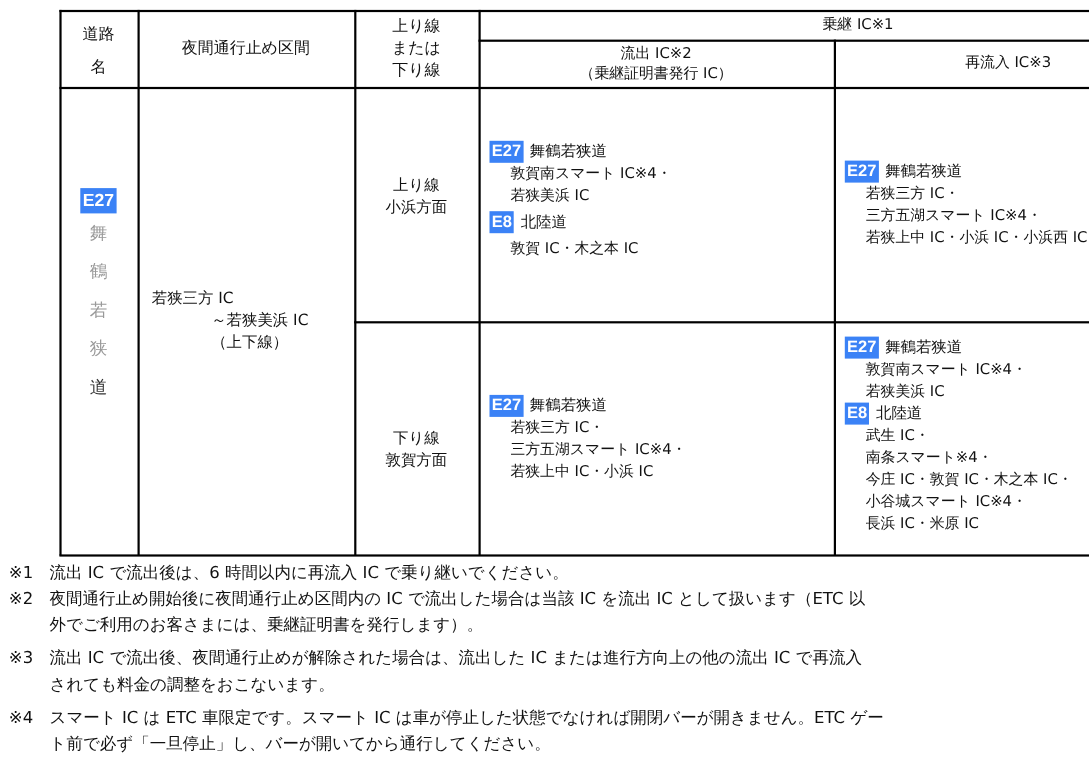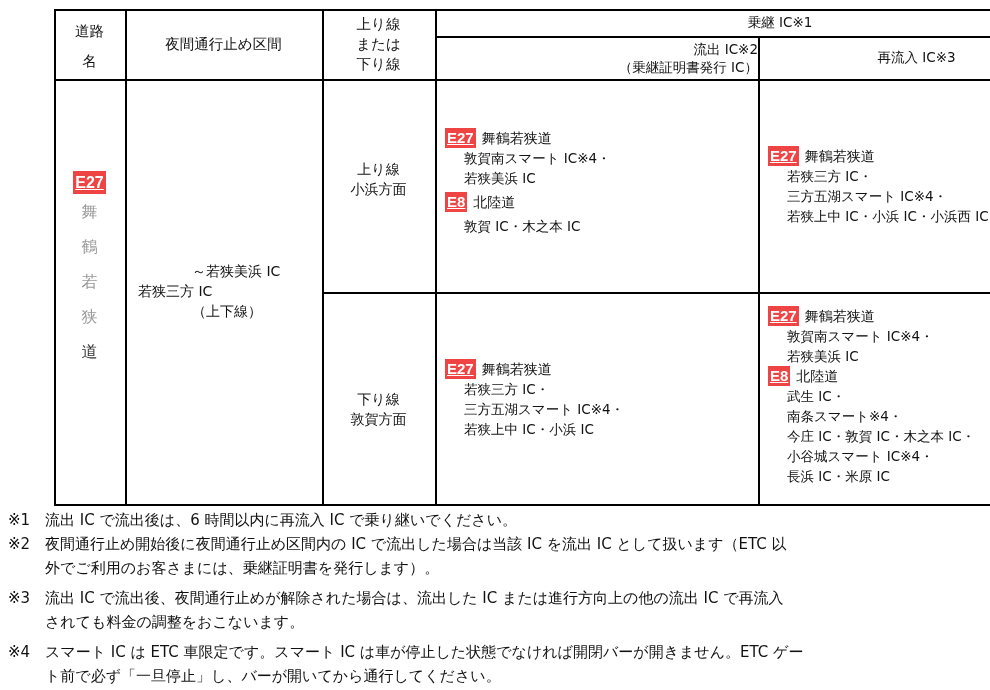--- a/index.html
+++ b/index.html
@@ -4,22 +4,22 @@
 <style>
   html, body { margin:0; padding:0; background:#ffffff; }
   body { width:990px; height:690px; position:relative; overflow:hidden;
          font-family:"DejaVu Sans", "Liberation Sans", sans-serif; color:#111; }
   .tbl { position:absolute; left:7px; top:9px; width:974px; height:496px;margin-left:47px; }
   .line { position:absolute; background:#000; }
   .h { height:1.5px; }
   .v { width:1.5px; }
   .cell { position:absolute; display:flex; flex-direction:column; align-items:center;
           justify-content:center; text-align:center; font-size:14px; line-height:19px; }
-  .badge { display:inline-block; background:#ef4444; color:#fff; font-family:"Liberation Sans", sans-serif;
-           font-weight:bold; font-size:15px; line-height:20px; padding:0 2px; margin-right:6px; vertical-align:middle;text-decoration:underline; }
+  .badge { display:inline-block; background:#3b82f6; color:#fff; font-family:"Liberation Sans", sans-serif;
+           font-weight:bold; font-size:15px; line-height:20px; padding:0 2px; margin-right:6px; vertical-align:middle; }
   .route { display:flex; align-items:center; font-size:14px; line-height:20px; margin-top:4px; }
   .ics { padding-left:19px; font-size:13.5px; line-height:20px; }
   .ics div { white-space:nowrap; }
   .block { position:absolute; left:10px; }
   .vert-name { position:absolute; left:0; width:71px; top:162px; display:flex; flex-direction:column; align-items:center; }
   .vert-name .ch { font-size:16px; line-height:35px; color:#999; }
   .vert-name .ch.dark { color:#333; }
   .notes { position:absolute; left:8px; top:508px; width:980px; font-size:15px; line-height:24px; }
   .note { display:flex; }
   .note .mk { width:37px; flex:none; white-space:nowrap; }
@@ -47,38 +47,38 @@
     <div style="line-height:34px;font-size:14.5px;">道路</div>
     <div style="line-height:26px;font-size:14.5px;">名</div>
   </div>
   <div class="cell" style="left:71px;top:0;width:197px;height:70px;font-size:14.5px;">夜間通行止め区間</div>
   <div class="cell" style="left:268px;top:0;width:113px;height:70px;font-size:14.5px;line-height:20px;">
     <div>上り線</div>
     <div>または</div>
     <div>下り線</div>
   </div>
   <div class="cell" style="left:381px;top:0;width:690px;height:27px;font-size:13.5px;">乗継 IC※1</div>
-  <div class="cell" style="left:381px;top:27px;width:323px;height:43px;font-size:13.5px;line-height:18px;align-items:flex-end;">
+  <div class="cell" style="left:381px;top:27px;width:323px;height:43px;font-size:13.5px;line-height:18px;">
     <div>流出 IC※2</div>
     <div>（乗継証明書発行 IC）</div>
   </div>
   <div class="cell" style="left:704px;top:27px;width:317px;height:43px;font-size:13.5px;">再流入 IC※3</div>
 
   <div class="vert-name">
     <span class="badge" style="margin:0;font-size:16px;line-height:23px;">E27</span>
     <span class="ch">舞</span>
     <span class="ch">鶴</span>
     <span class="ch">若</span>
     <span class="ch">狭</span>
     <span class="ch dark">道</span>
   </div>
 
   <div style="position:absolute;left:84px;top:252px;font-size:14px;line-height:20px;">
+    <div>若狭三方 IC</div>
     <div style="padding-left:54px;">～若狭美浜 IC</div>
-    <div>若狭三方 IC</div>
     <div style="padding-left:54px;">（上下線）</div>
   </div>
 
   <div class="cell" style="left:268px;top:150px;width:113px;height:44px;font-size:14px;line-height:20px;justify-content:flex-start;">
     <div>上り線</div>
     <div>小浜方面</div>
   </div>
 
   <div class="cell" style="left:268px;top:380px;width:113px;height:44px;font-size:14px;line-height:20px;justify-content:flex-start;">
     <div>下り線</div>

